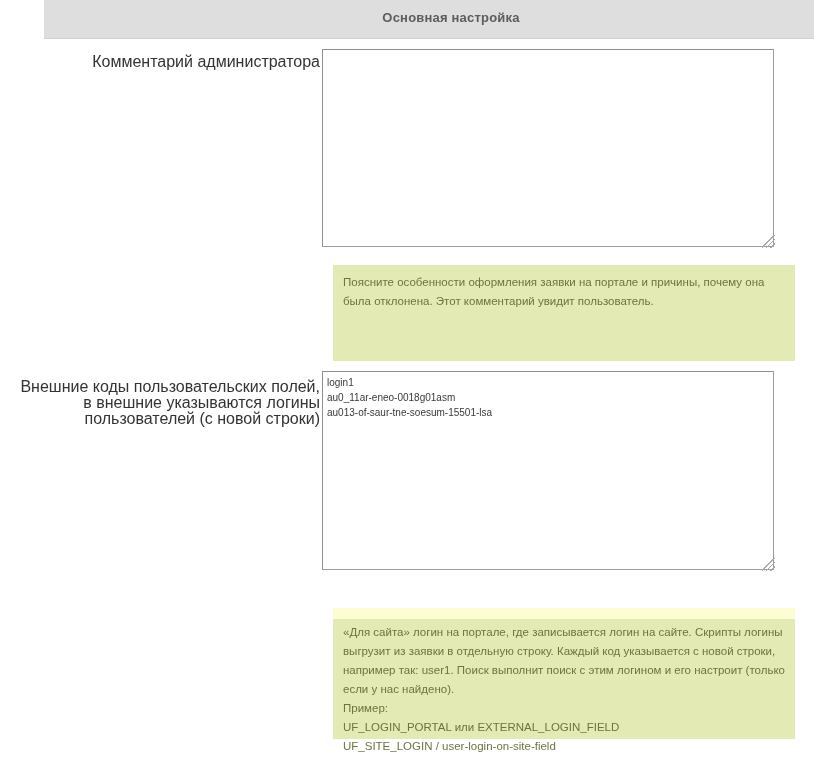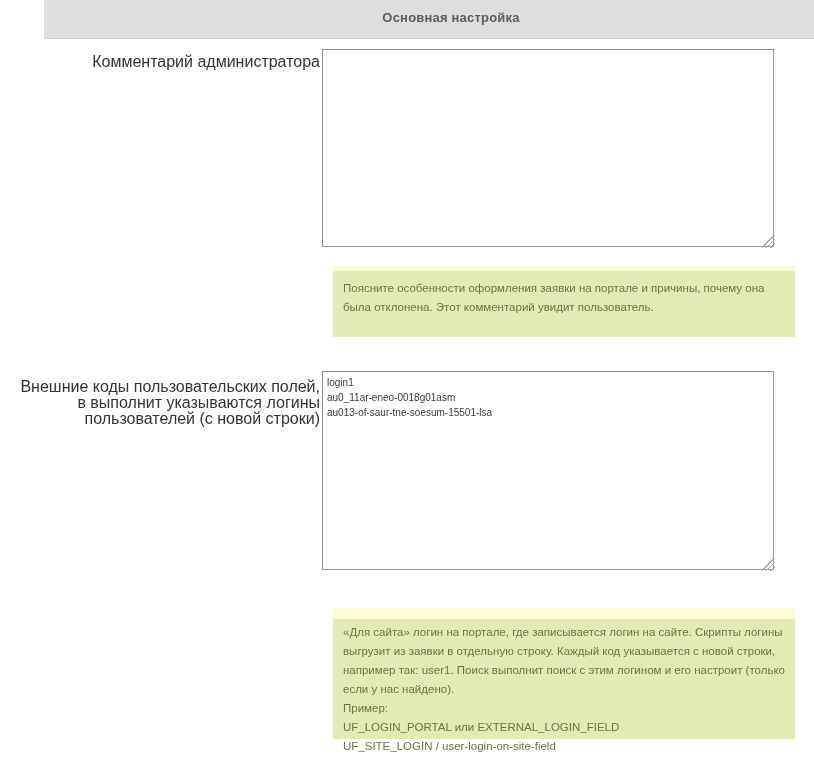--- a/index.html
+++ b/index.html
@@ -103,21 +103,21 @@
     left: 333px;
     width: 462px;
     box-sizing: border-box;
     background: #e3eab4;
     color: #6d7441;
     font-size: 11.5px;
     line-height: 19px;
     padding: 8px 10px 10px 10px;
     white-space: pre-wrap;
   }
-  .hint-comment  { top: 271px; height: 66px; }
+  .hint-comment  { top: 265px; height: 96px; }
   .hint-extcodes { top: 619px; height: 120px; padding-top: 4px; }
 
   
   .hint-cap {
     position: absolute;
     left: 333px;
     width: 462px;
     height: 11px;
     background: #fdfcd2;
   }
@@ -149,21 +149,21 @@
   <div style="position:absolute;left:0;top:0;width:814px;">
     <textarea class="textarea-box ta-comment" placeholder="" style=""></textarea>
     <div class="resize-grip" style="left:762px;top:186px;right:auto;bottom:auto;"></div>
   </div>
 </div>
 
 <div class="hint-cap cap-comment"></div>
 <div class="hint-box hint-comment">Поясните особенности оформления заявки на портале и причины, почему она была отклонена. Этот комментарий увидит пользователь.</div>
 
 <div class="form-row row-extcodes">
-  <div class="field-label" style="top:8px;">Внешние коды пользовательских полей, в выполнит указываются логины пользователей (с новой строки)</div>
+  <div class="field-label" style="top:8px;">Внешние коды пользовательских полей, в внешние указываются логины пользователей (с новой строки)</div>
   <div style="position:absolute;left:0;top:0;width:814px;">
     <textarea class="textarea-box ta-extcodes" placeholder="" style="">login1
 au0_11ar-eneo-0018g01asm
 au013-of-saur-tne-soesum-15501-lsa</textarea>
     <div class="resize-grip" style="left:762px;top:187px;right:auto;bottom:auto;"></div>
   </div>
 </div>
 
 <div class="hint-lead">Укажите здесь внешние коды полей, в которых пользователь</div>
 <div class="hint-cap cap-extcodes"></div>

